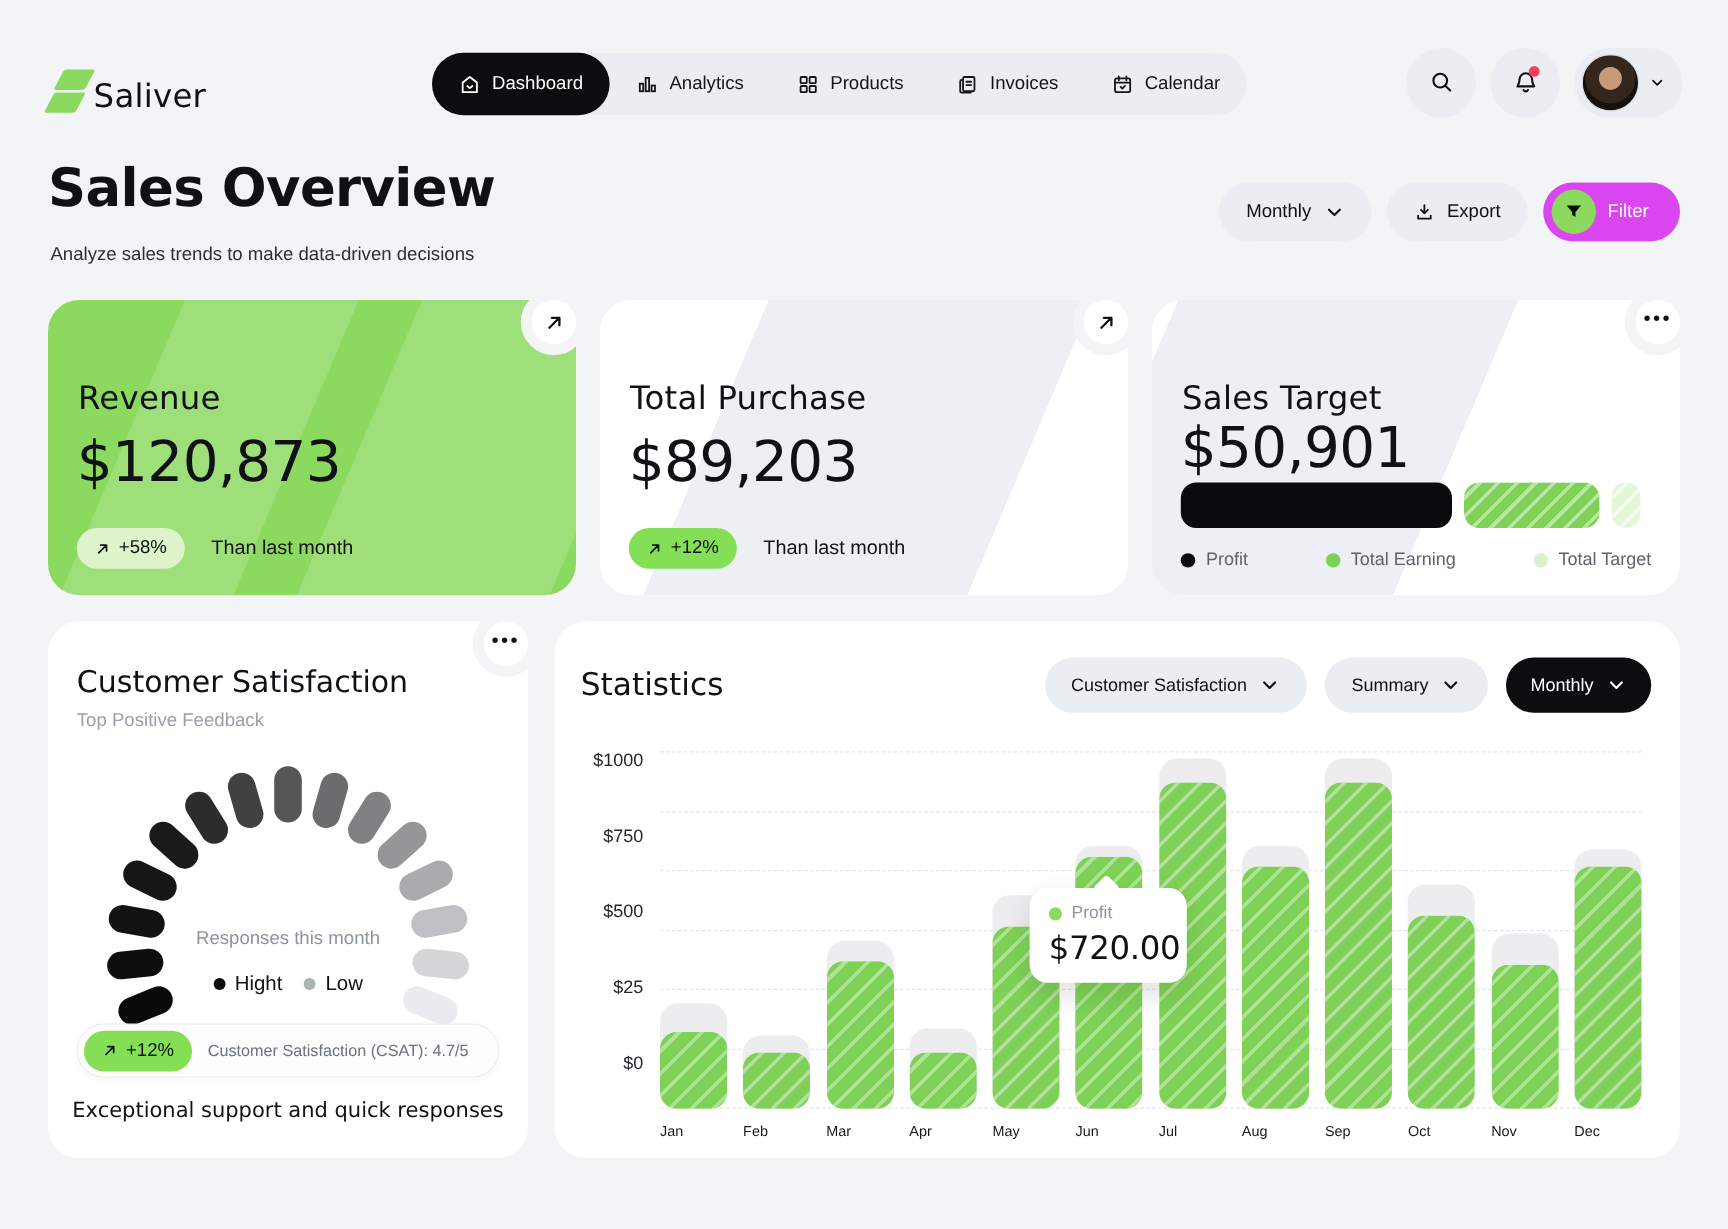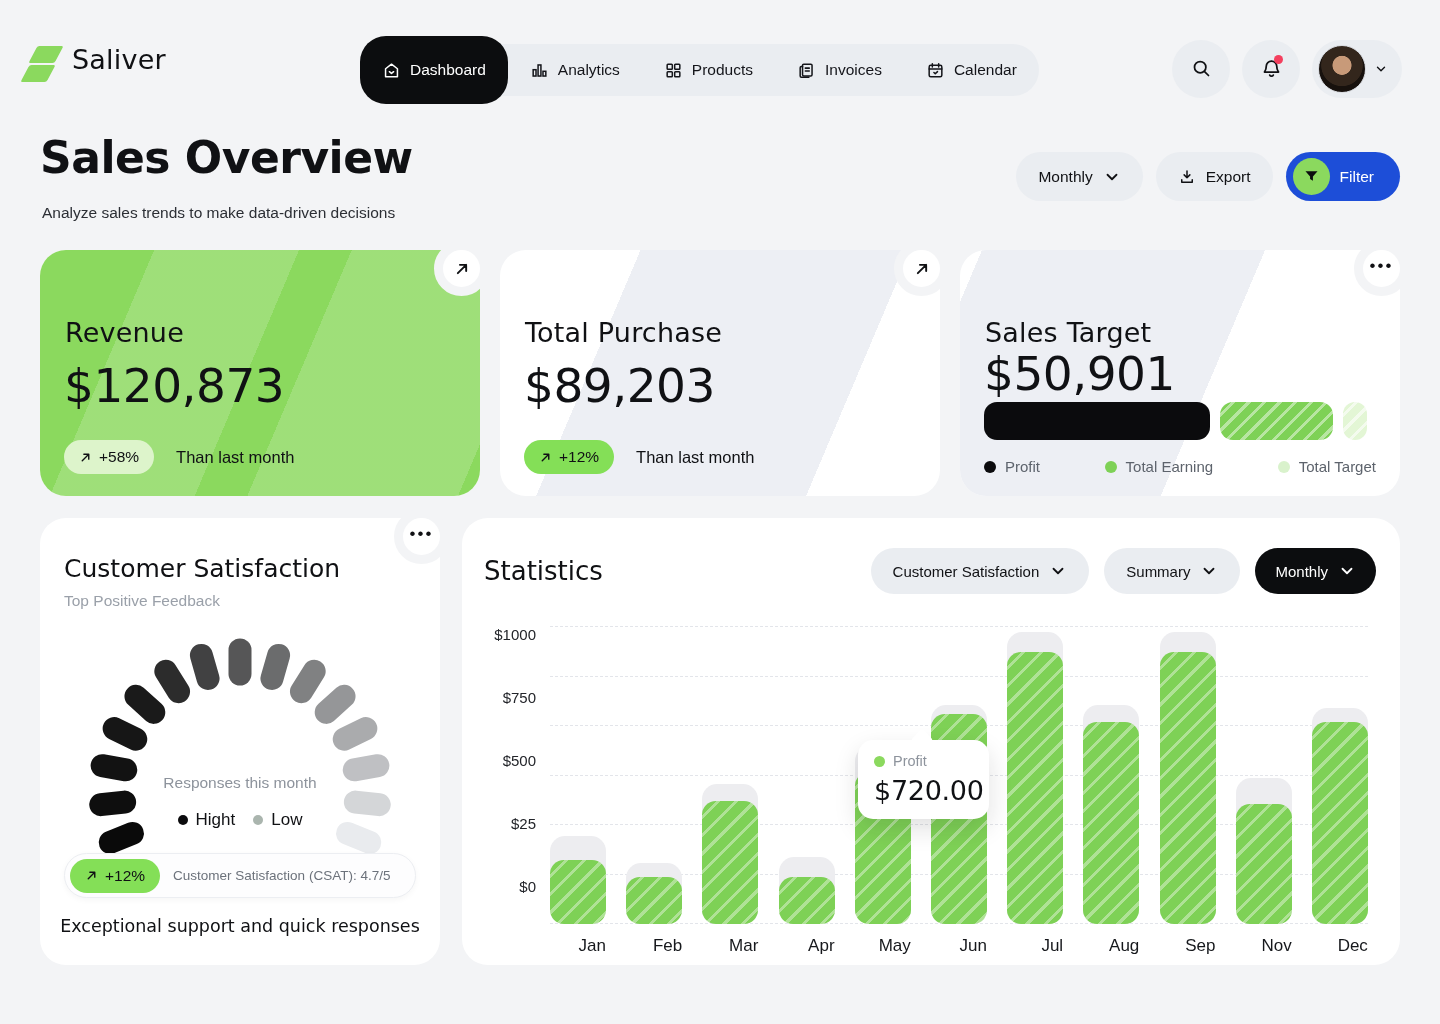--- a/index.html
+++ b/index.html
@@ -2,47 +2,47 @@
 <html><head>
 <meta charset="utf-8">
 <style>
   * { margin:0; padding:0; box-sizing:border-box; }
   html,body { width:1440px; height:1024px; }
   body { font-family:"Liberation Sans", sans-serif; background:#f3f4f6; color:#101114; position:relative; overflow:hidden; }
   .num, .hd { font-family:"DejaVu Sans", sans-serif; }
 
   
   .topbar { position:absolute; top:44px; left:0; right:0; height:52px; }
-  .logo { position:absolute; left:24px; top:0; height:52px; display:flex; align-items:flex-start; gap:10px; }
+  .logo { position:absolute; left:40px; top:0; height:52px; display:flex; align-items:flex-end; }
   .logo-mark { width:38px; height:40px; position:relative; }
   .logo-mark i { position:absolute; left:4px; width:26px; height:17px; background:#8bd95e; transform:skewX(-28deg); border-radius:2px; display:block; }
   .logo-mark i:first-child { top:2px; left:9px; }
   .logo-mark i:last-child { top:21px; left:1px; }
   .logo-name { font-size:27px; letter-spacing:.2px; font-family:"DejaVu Sans",sans-serif; }
   .nav { position:absolute; left:360px; top:0; height:52px; background:#eaedf1; border-radius:26px; display:flex; align-items:center; }
-  .nav-item { height:68px; display:flex; align-items:center; gap:9px; padding:0 22px; border-radius:26px; font-size:15.5px; color:#14151a; cursor:pointer; }
+  .nav-item { height:52px; display:flex; align-items:center; gap:9px; padding:0 22px; border-radius:26px; font-size:15.5px; color:#14151a; cursor:pointer; }
   .nav-item svg { width:19px; height:19px; }
   .nav-item.active { background:#0c0d0f; color:#fff; }
   .actions { position:absolute; right:38px; top:0; height:52px; display:flex; align-items:center; gap:12px; }
   .icon-circle { width:58px; height:58px; margin-top:-3px; border-radius:50%; background:#eaedf1; display:flex; align-items:center; justify-content:center; position:relative; cursor:pointer; }
   .icon-circle svg { width:21px; height:21px; }
   .dot-alert { position:absolute; top:15px; right:17px; width:9px; height:9px; border-radius:50%; background:#f43f5e; }
   .avatar-pill { height:58px; margin-top:-3px; border-radius:29px; background:#eaedf1; display:flex; align-items:center; gap:8px; padding:0 14px 0 6px; cursor:pointer; }
   .avatar { width:48px; height:48px; border-radius:50%; background:
       radial-gradient(circle at 50% 42%, #c89a79 0 26%, #33261c 28% 58%, #17110d 60%);
       border:1px solid #d8dbe0; }
   .chev { width:14px; height:14px; }
 
   
   .page-title { position:absolute; left:40px; top:132px; font-size:44px; letter-spacing:-.5px; }
   .page-sub { position:absolute; left:42px; top:204px; font-size:15.5px; color:#2c2f35; }
   .head-controls { position:absolute; right:40px; top:152px; display:flex; gap:13px; }
   .pill { height:49px; border-radius:25px; background:#eaedf1; display:flex; align-items:center; gap:10px; padding:0 22px; font-size:15.5px; cursor:pointer; }
   .pill svg { width:18px; height:18px; }
-  .pill.dark { background:#1d4ed8; color:#fff; padding:0 26px 0 7px; }
+  .pill.dark { background:#d946ef; color:#fff; padding:0 26px 0 7px; }
   .filter-bubble { width:37px; height:37px; border-radius:50%; background:#8bd95e; display:flex; align-items:center; justify-content:center; }
   .filter-bubble svg { width:17px; height:17px; }
 
   
   .row1 { position:absolute; top:250px; left:40px; right:40px; height:246px; display:grid; grid-template-columns:1fr 1fr 1fr; gap:20px; }
   .card { position:relative; border-radius:26px; background:#fff; overflow:visible; }
   .card-clip { position:absolute; inset:0; border-radius:26px; overflow:hidden; }
   .card.green .card-clip { background:#8bd95e; }
   .card.green .card-clip::before { content:""; position:absolute; inset:-40px;
       background:linear-gradient(113deg, transparent 26%, rgba(255,255,255,.17) 26% 48%, transparent 48% 56%, rgba(255,255,255,.17) 56% 88%, transparent 88%); }
@@ -95,21 +95,21 @@
   .pill.small.dark { background:#0c0d0f; padding:0 20px; }
   .chart-yaxis { position:absolute; left:0; top:108px; width:74px; height:298px; }
   .ytick { position:absolute; right:0; transform:translateY(-50%); font-size:15px; color:#23252a; }
   .plot { position:absolute; left:88px; right:32px; top:108px; height:298px; }
   .gridline { position:absolute; left:0; right:0; height:0; border-top:1.6px dashed #e3e5ea; }
   .bars { position:absolute; inset:0; display:flex; justify-content:space-between; align-items:flex-end; }
   .bar-slot { width:56px; position:relative; height:100%; }
   .bar-track { position:absolute; bottom:0; left:0; width:56px; background:#ededf0; border-radius:15px; }
   .bar-fill { position:absolute; bottom:0; left:0; width:56px; border-radius:14px;
       background:#7ed156 repeating-linear-gradient(135deg, transparent 0 10px, rgba(255,255,255,.38) 10px 13px); }
-  .bar-label { position:absolute; top:calc(100% + 12px); width:100%; text-align:right; font-size:17px; color:#16181c; }
+  .bar-label { position:absolute; top:calc(100% + 12px); width:100%; text-align:left; font-size:12px; color:#16181c; }
   .tooltip { position:absolute; left:308px; top:114px; width:131px; height:79px; background:#fff; border-radius:15px; box-shadow:0 10px 24px rgba(20,22,26,.13); z-index:5; padding:13px 0 0 16px; }
   .tooltip::before { content:""; position:absolute; top:-8px; left:56px; width:16px; height:16px; background:#fff; transform:rotate(45deg); border-radius:3px; }
   .tt-head { display:flex; align-items:center; gap:8px; font-size:14.5px; color:#8d939c; }
   .tt-dot { width:11px; height:11px; border-radius:50%; background:#8bd95e; }
   .tt-value { margin-top:6px; font-size:27px; letter-spacing:-.3px; }
 </style>
 </head>
 <body>
 
 <header class="topbar">
@@ -417,20 +417,25 @@
             <div class="bar-track" style="height:219px"></div>
             <div class="bar-fill" style="height:202px"></div>
             <div class="bar-label">Aug</div>
           </div>
           <div class="bar-slot">
             <div class="bar-track" style="height:292px"></div>
             <div class="bar-fill" style="height:272px"></div>
             <div class="bar-label">Sep</div>
           </div>
           <div class="bar-slot">
+            <div class="bar-track" style="height:187px"></div>
+            <div class="bar-fill" style="height:161px"></div>
+            <div class="bar-label">Oct</div>
+          </div>
+          <div class="bar-slot">
             <div class="bar-track" style="height:146px"></div>
             <div class="bar-fill" style="height:120px"></div>
             <div class="bar-label">Nov</div>
           </div>
           <div class="bar-slot">
             <div class="bar-track" style="height:216px"></div>
             <div class="bar-fill" style="height:202px"></div>
             <div class="bar-label">Dec</div>
           </div>
         </div>

